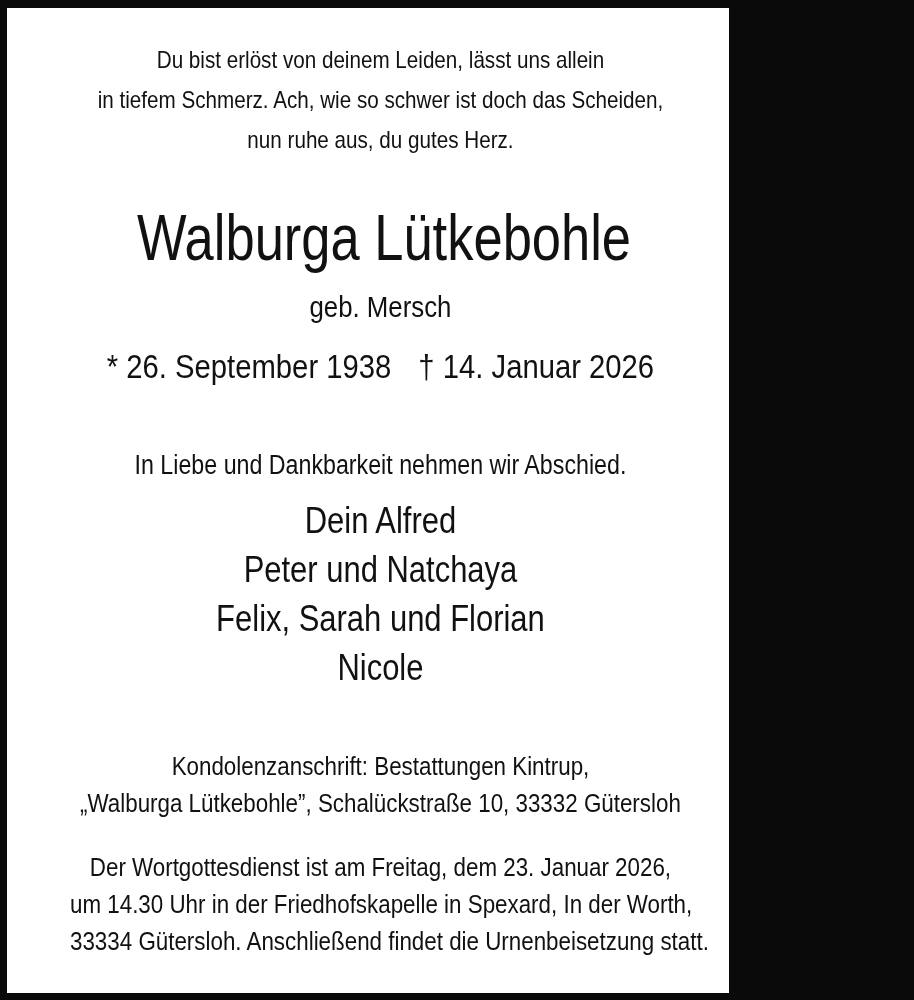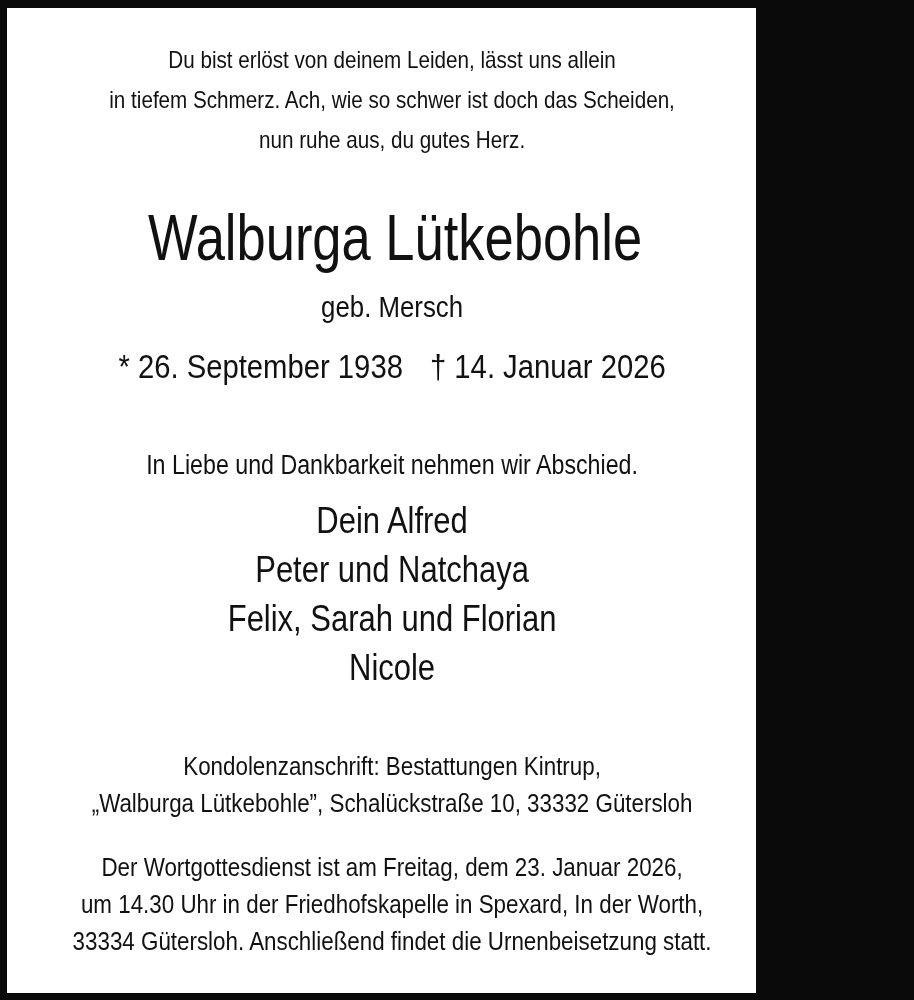--- a/index.html
+++ b/index.html
@@ -15,21 +15,20 @@
     }
     .frame {
       position: absolute;
       left: 7px;
       top: 8px;
       width: 722px;
       height: 985px;
       background: #ffffff;
       color: #111111;
       font-family: "Liberation Sans", "DejaVu Sans", sans-serif;
-      padding-left: 27px;
     }
     .line {
       position: absolute;
       left: 0;
       width: 100%;
       text-align: center;
       white-space: nowrap;
       transform: scaleX(0.86);
       transform-origin: 450px 0;
       line-height: 1;

